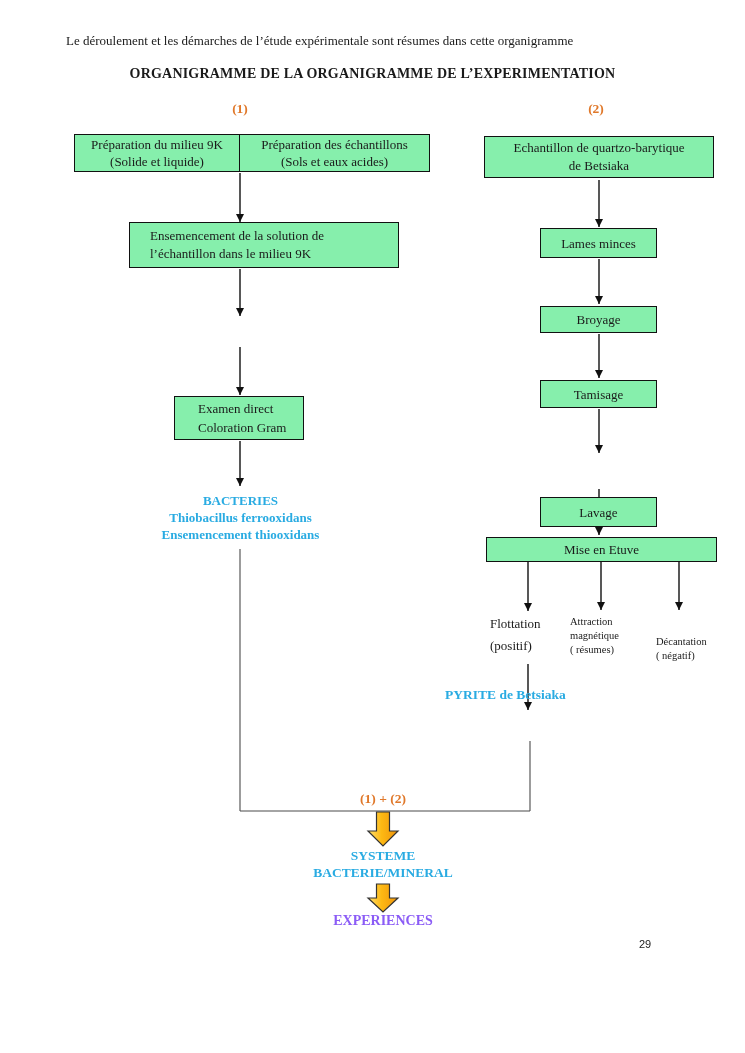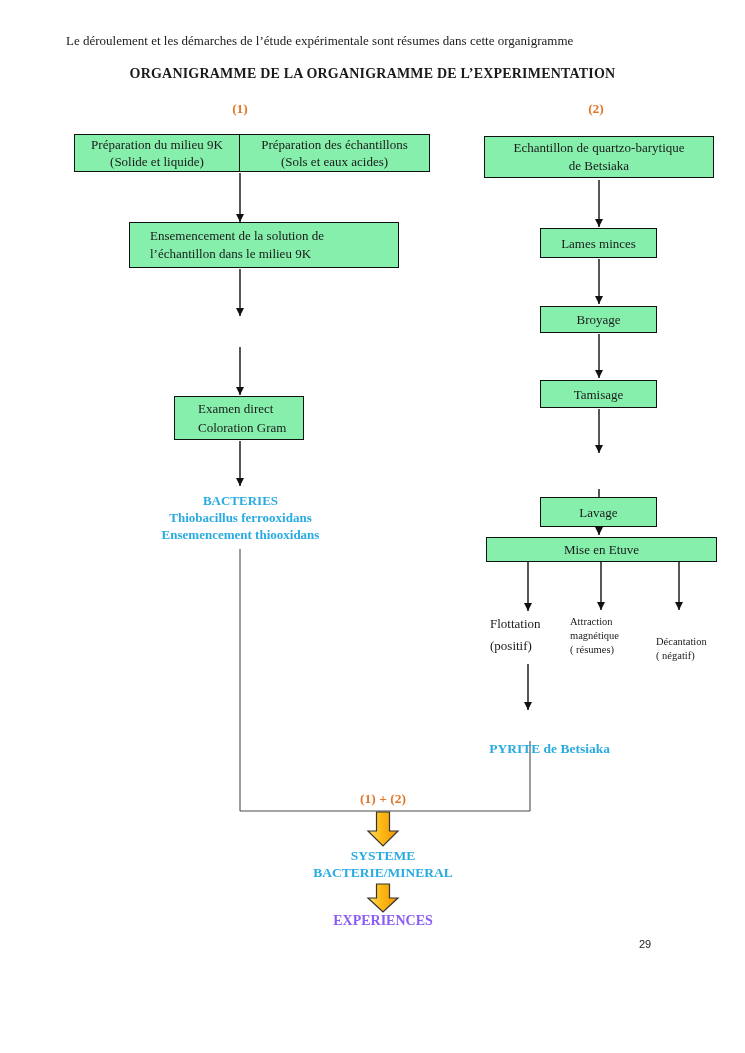--- a/index.html
+++ b/index.html
@@ -49,21 +49,21 @@
 
   .b-echant { left:484px; top:136px; width:230px; height:42px; line-height:18px; }
   .b-lames  { left:540px; top:228px; width:117px; height:30px; }
   .b-broy   { left:540px; top:306px; width:117px; height:27px; }
   .b-tamis  { left:540px; top:380px; width:117px; height:28px; }
   .b-lavage { left:540px; top:457px; width:117px; height:30px;margin-top:40px; }
   .b-etuve  { left:486px; top:537px; width:231px; height:25px; }
 
   .bacteries { left:133px; top:492px; width:215px; text-align:center;
                font-weight:bold; font-size:13px; line-height:17px; color:#29ABE2; }
-  .pyrite    { left:445px; top:741px; width:165px; text-align:right;
+  .pyrite    { left:445px; top:687px; width:165px; text-align:left;
                font-weight:bold; font-size:13.5px; color:#29ABE2; }
 
   .flott  { left:490px; top:613px; width:90px; font-size:13px; line-height:22px;
             white-space:pre-line; }
   .smalltxt { font-size:10.5px; line-height:14px; white-space:pre-line; }
   .attrac { left:570px; top:615px; width:78px; }
   .decant { left:656px; top:635px; width:78px; }
 
   .systeme { left:283px; top:847px; width:200px; text-align:center; font-weight:bold;
              font-size:13.5px; line-height:17px; color:#29ABE2; white-space:pre-line; }

